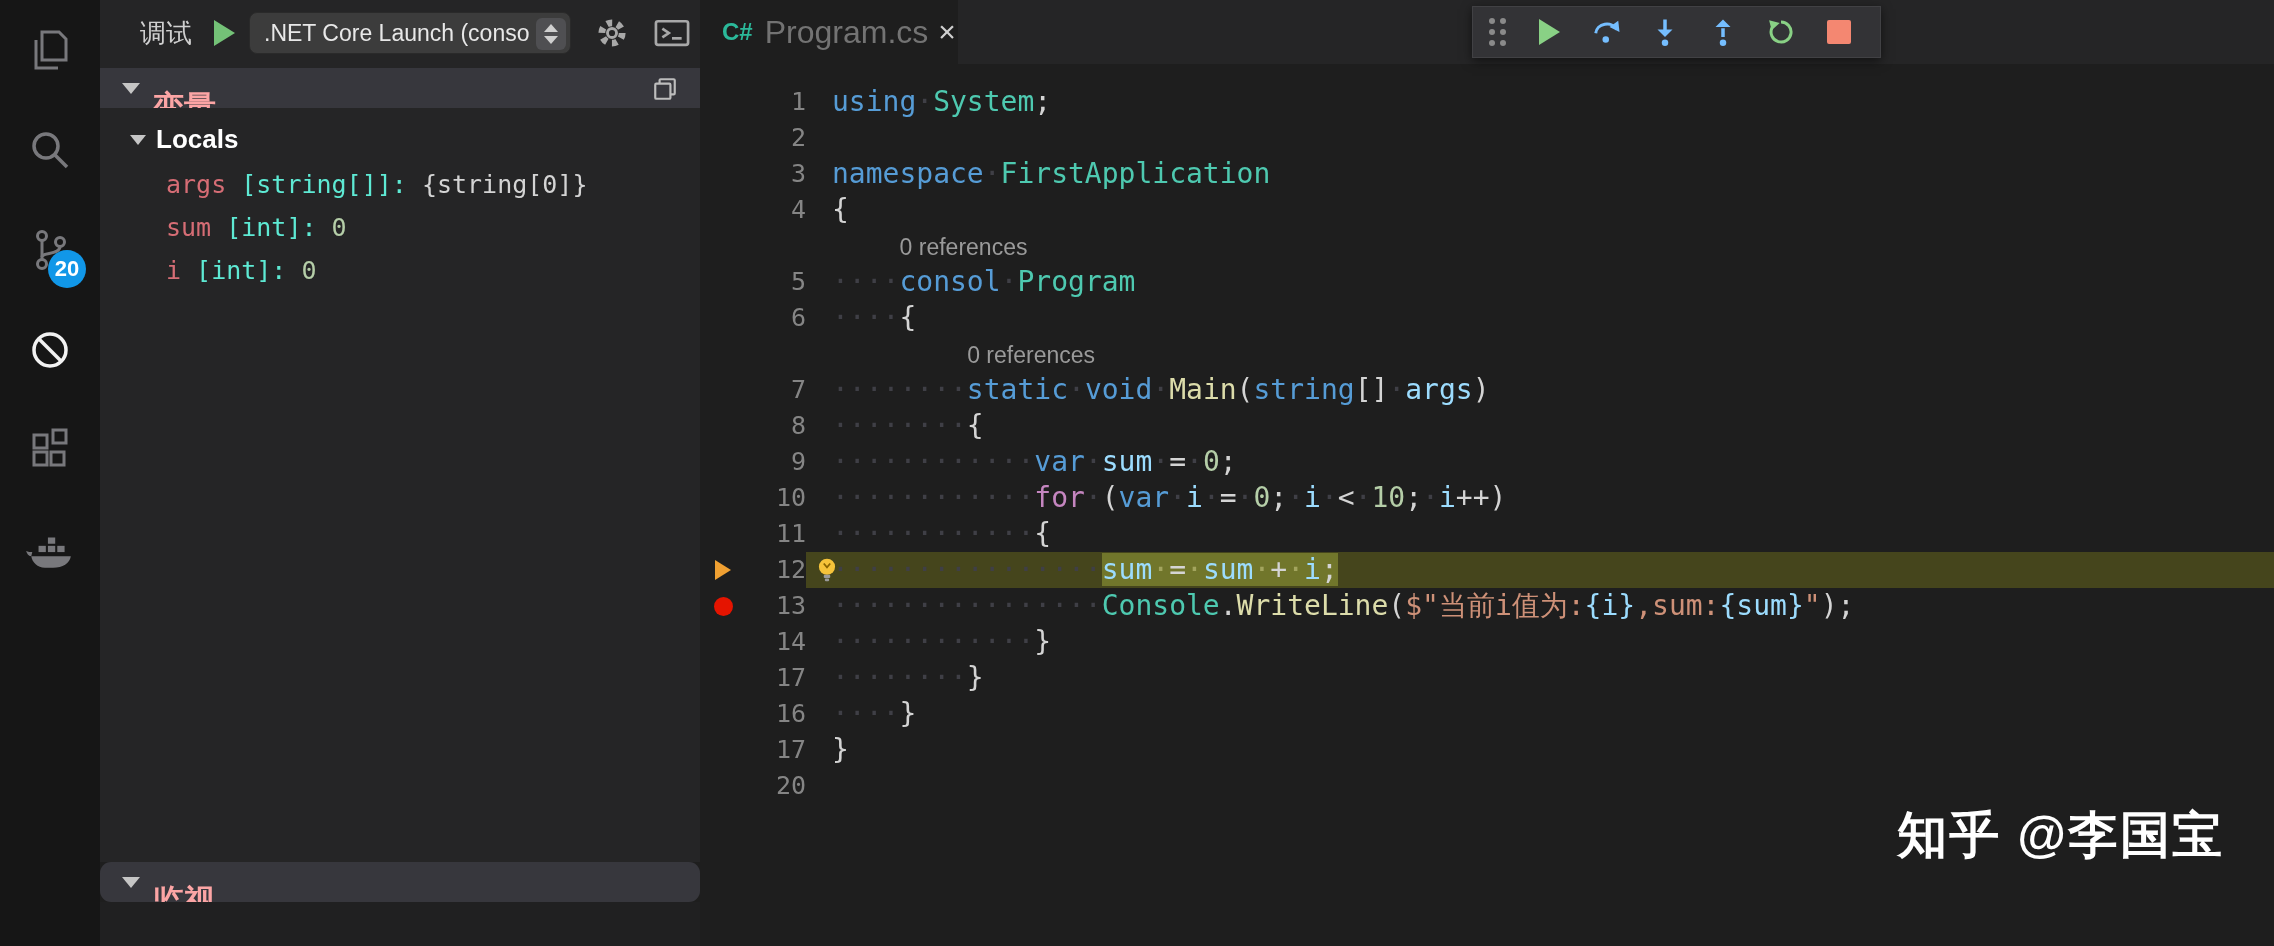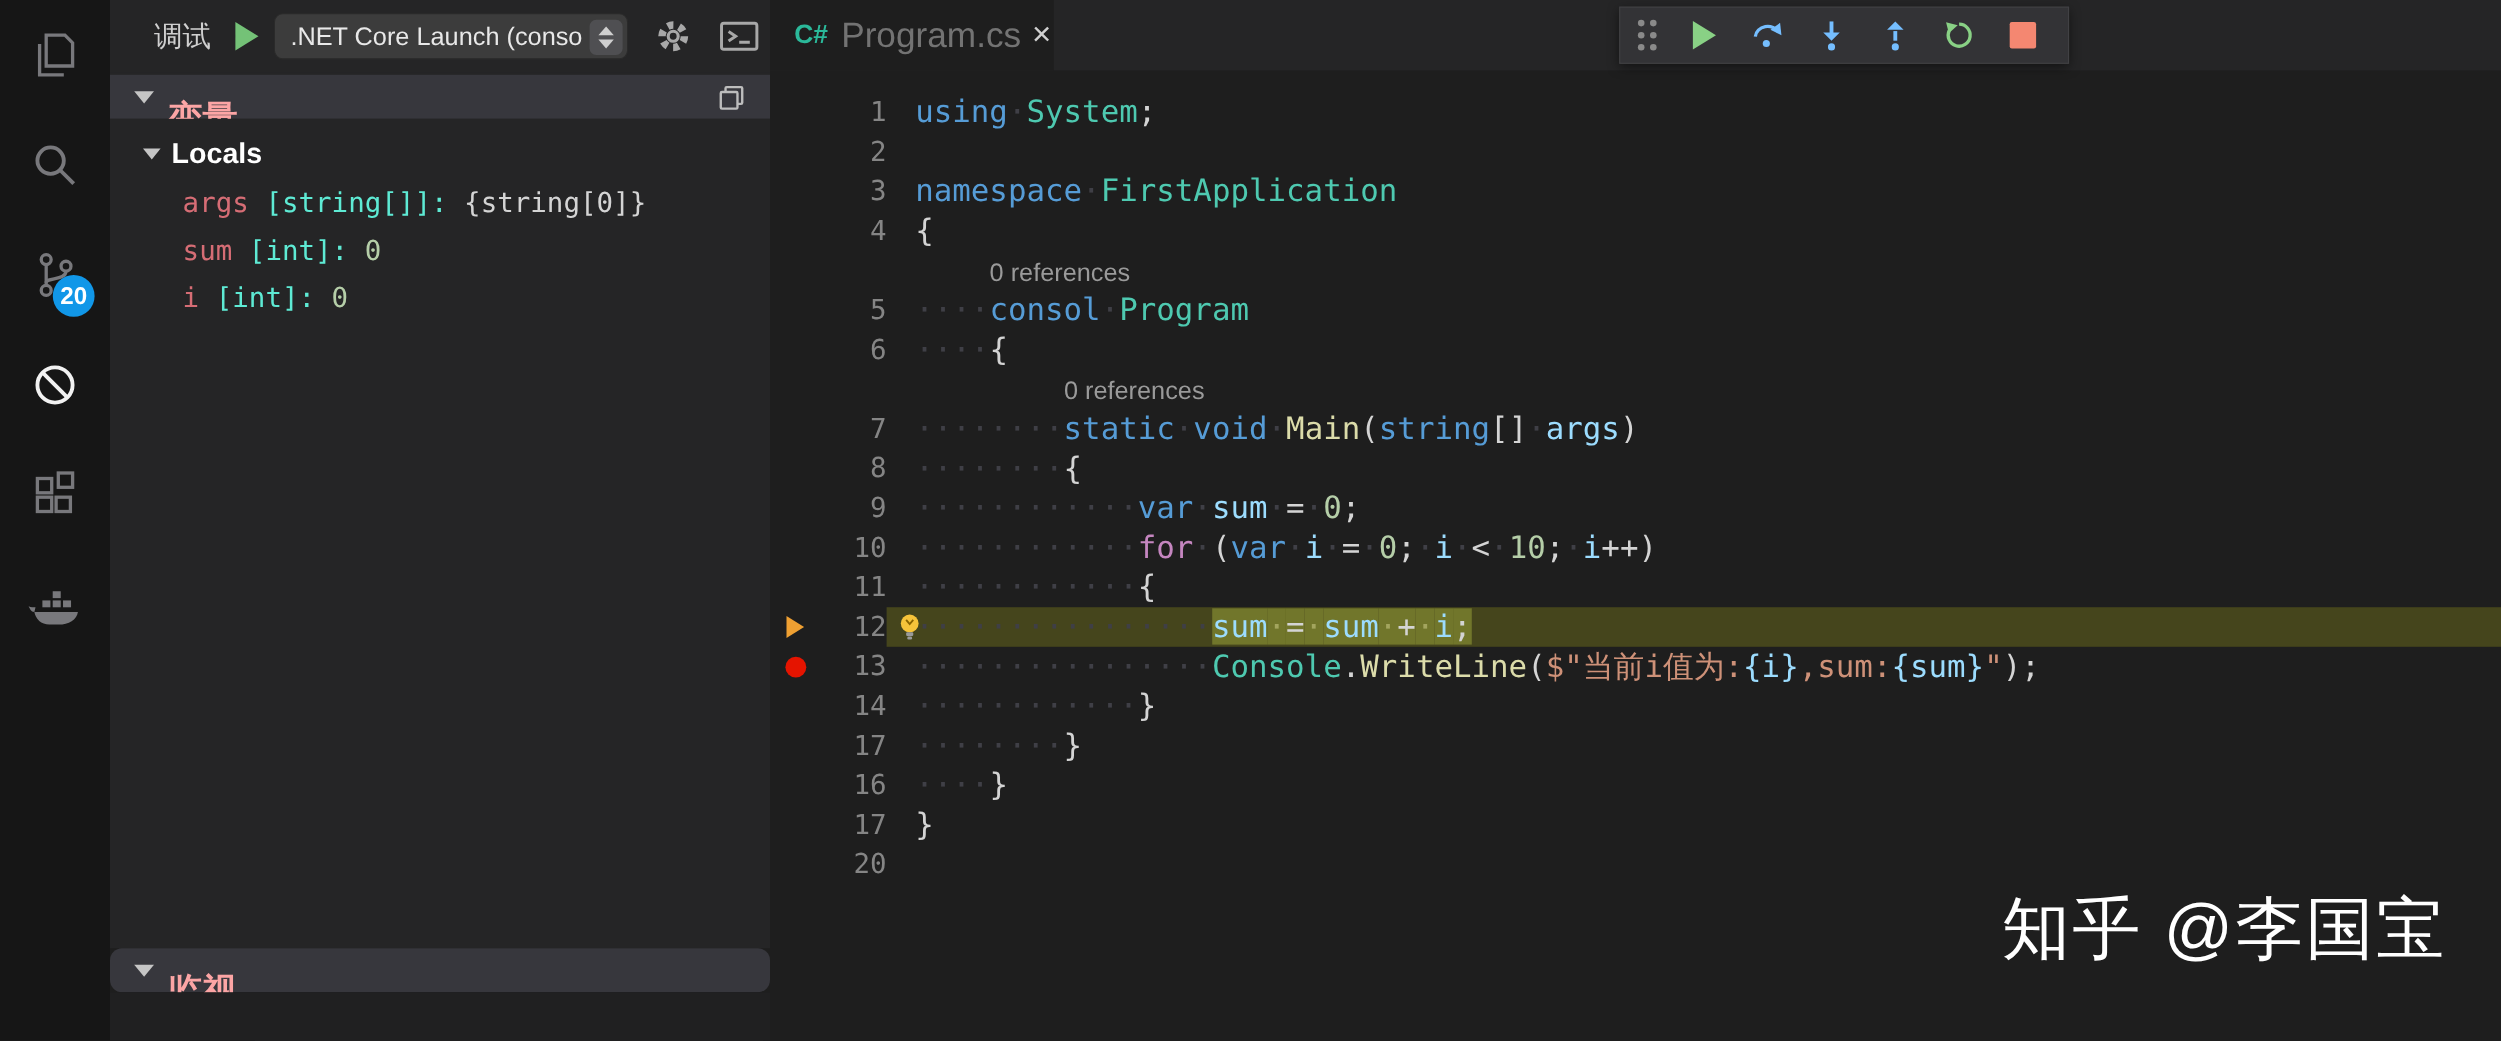--- a/index.html
+++ b/index.html
@@ -69,21 +69,21 @@
   .tk-kw{color:#569cd6} .tk-ctrl{color:#c586c0} .tk-type{color:#4ec9b0}
   .tk-fn{color:#dcdcaa} .tk-var{color:#9cdcfe} .tk-num{color:#b5cea8}
   .tk-str{color:#ce9178} .tk-plain{color:#d4d4d4} .tk-ws{color:#3f3f46}
   .hl { background:#71762b; }
   .tk-ws.hl { color:#a3a55e; }
   .lens-text { font-family:"Liberation Sans", sans-serif; font-size:23px; color:#9a9a9a; cursor:pointer; display:inline-block; }
   .bp-dot { width:19px; height:19px; border-radius:50%; background:#e51400; cursor:pointer; }
   .bp-arrow { width:0; height:0; border-top:10px solid transparent; border-bottom:10px solid transparent; border-left:16px solid #efa032; cursor:pointer; }
   .bulb { position:absolute; left:8px; top:4px; cursor:pointer; }
 
-  .watermark { position:absolute; right:50px; top:802px; color:#ffffff; font-size:62px; font-weight:normal; letter-spacing:2px; white-space:nowrap; }
+  .watermark { position:absolute; right:50px; top:802px; color:#ffffff; font-size:50px; font-weight:bold; letter-spacing:2px; white-space:nowrap; }
 </style>
 </head>
 <body>
 
 <div class="app">
 
   <div class="activity-bar">
     <div class="ab-item">
       <svg width="48" height="48" viewBox="0 0 48 48" fill="none" stroke="#8a8a8e" stroke-width="3">
         <path d="M16 6 H33 L40 13 V34 H16 Z"></path>

